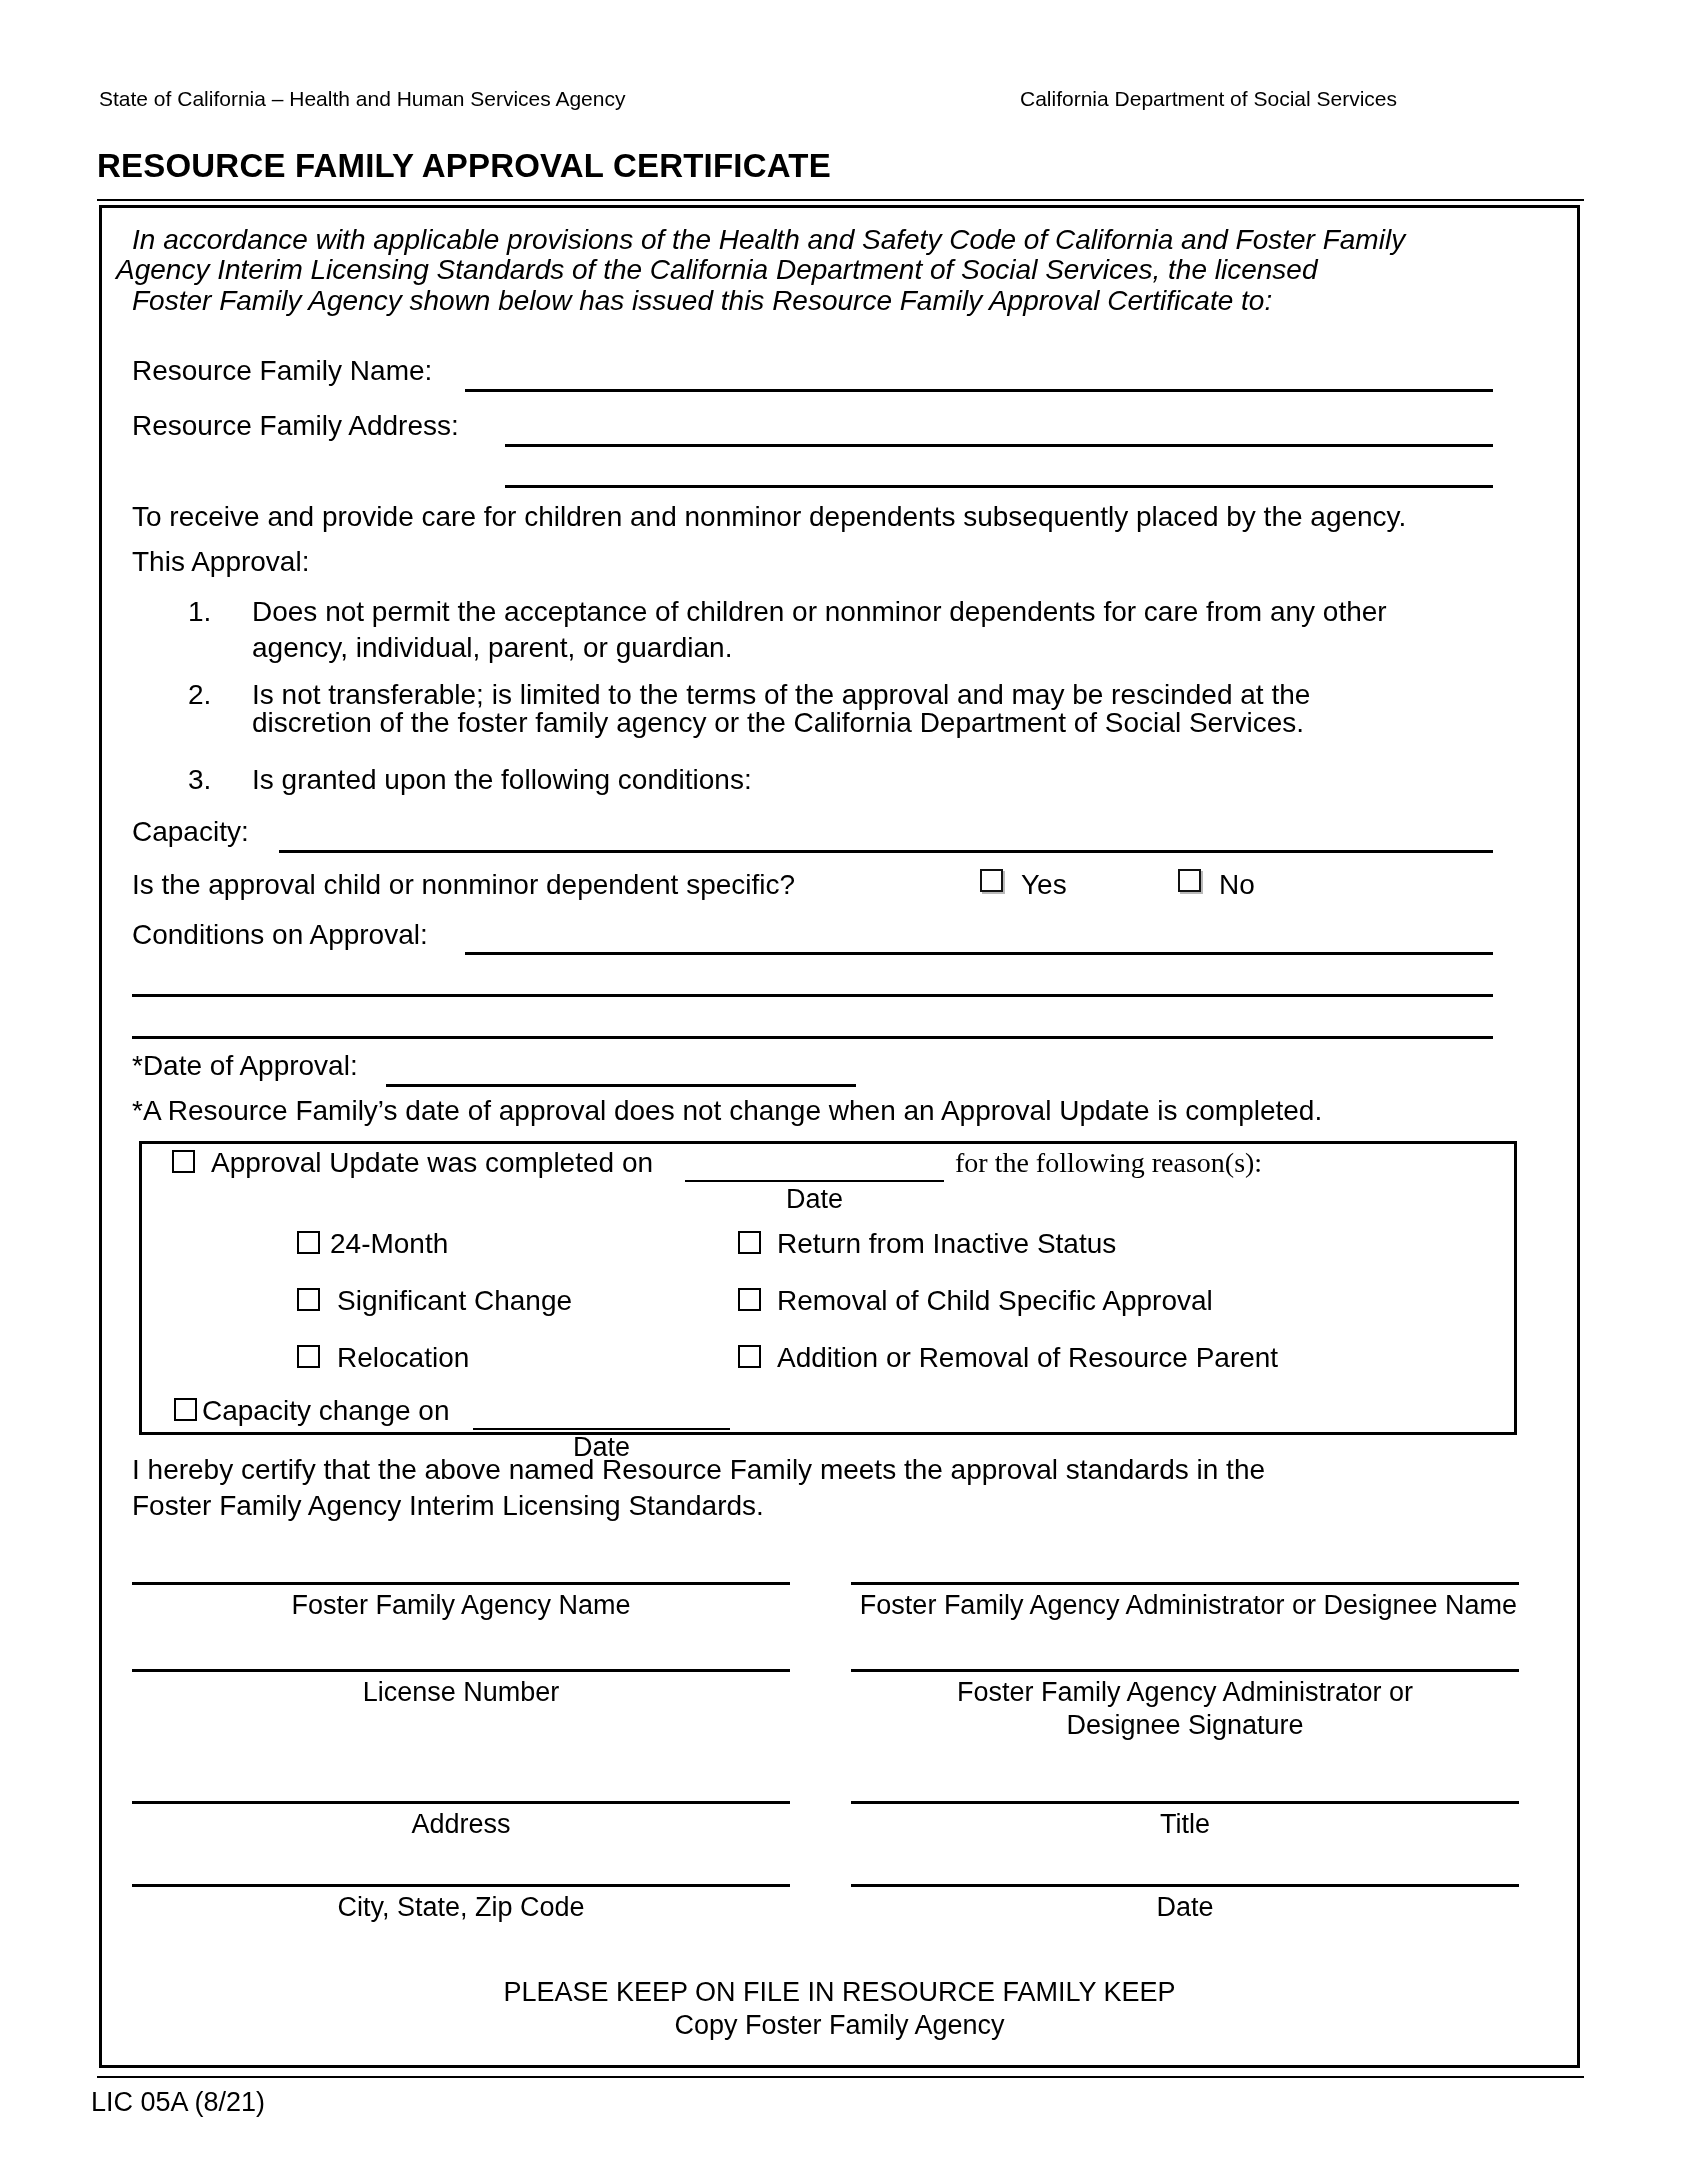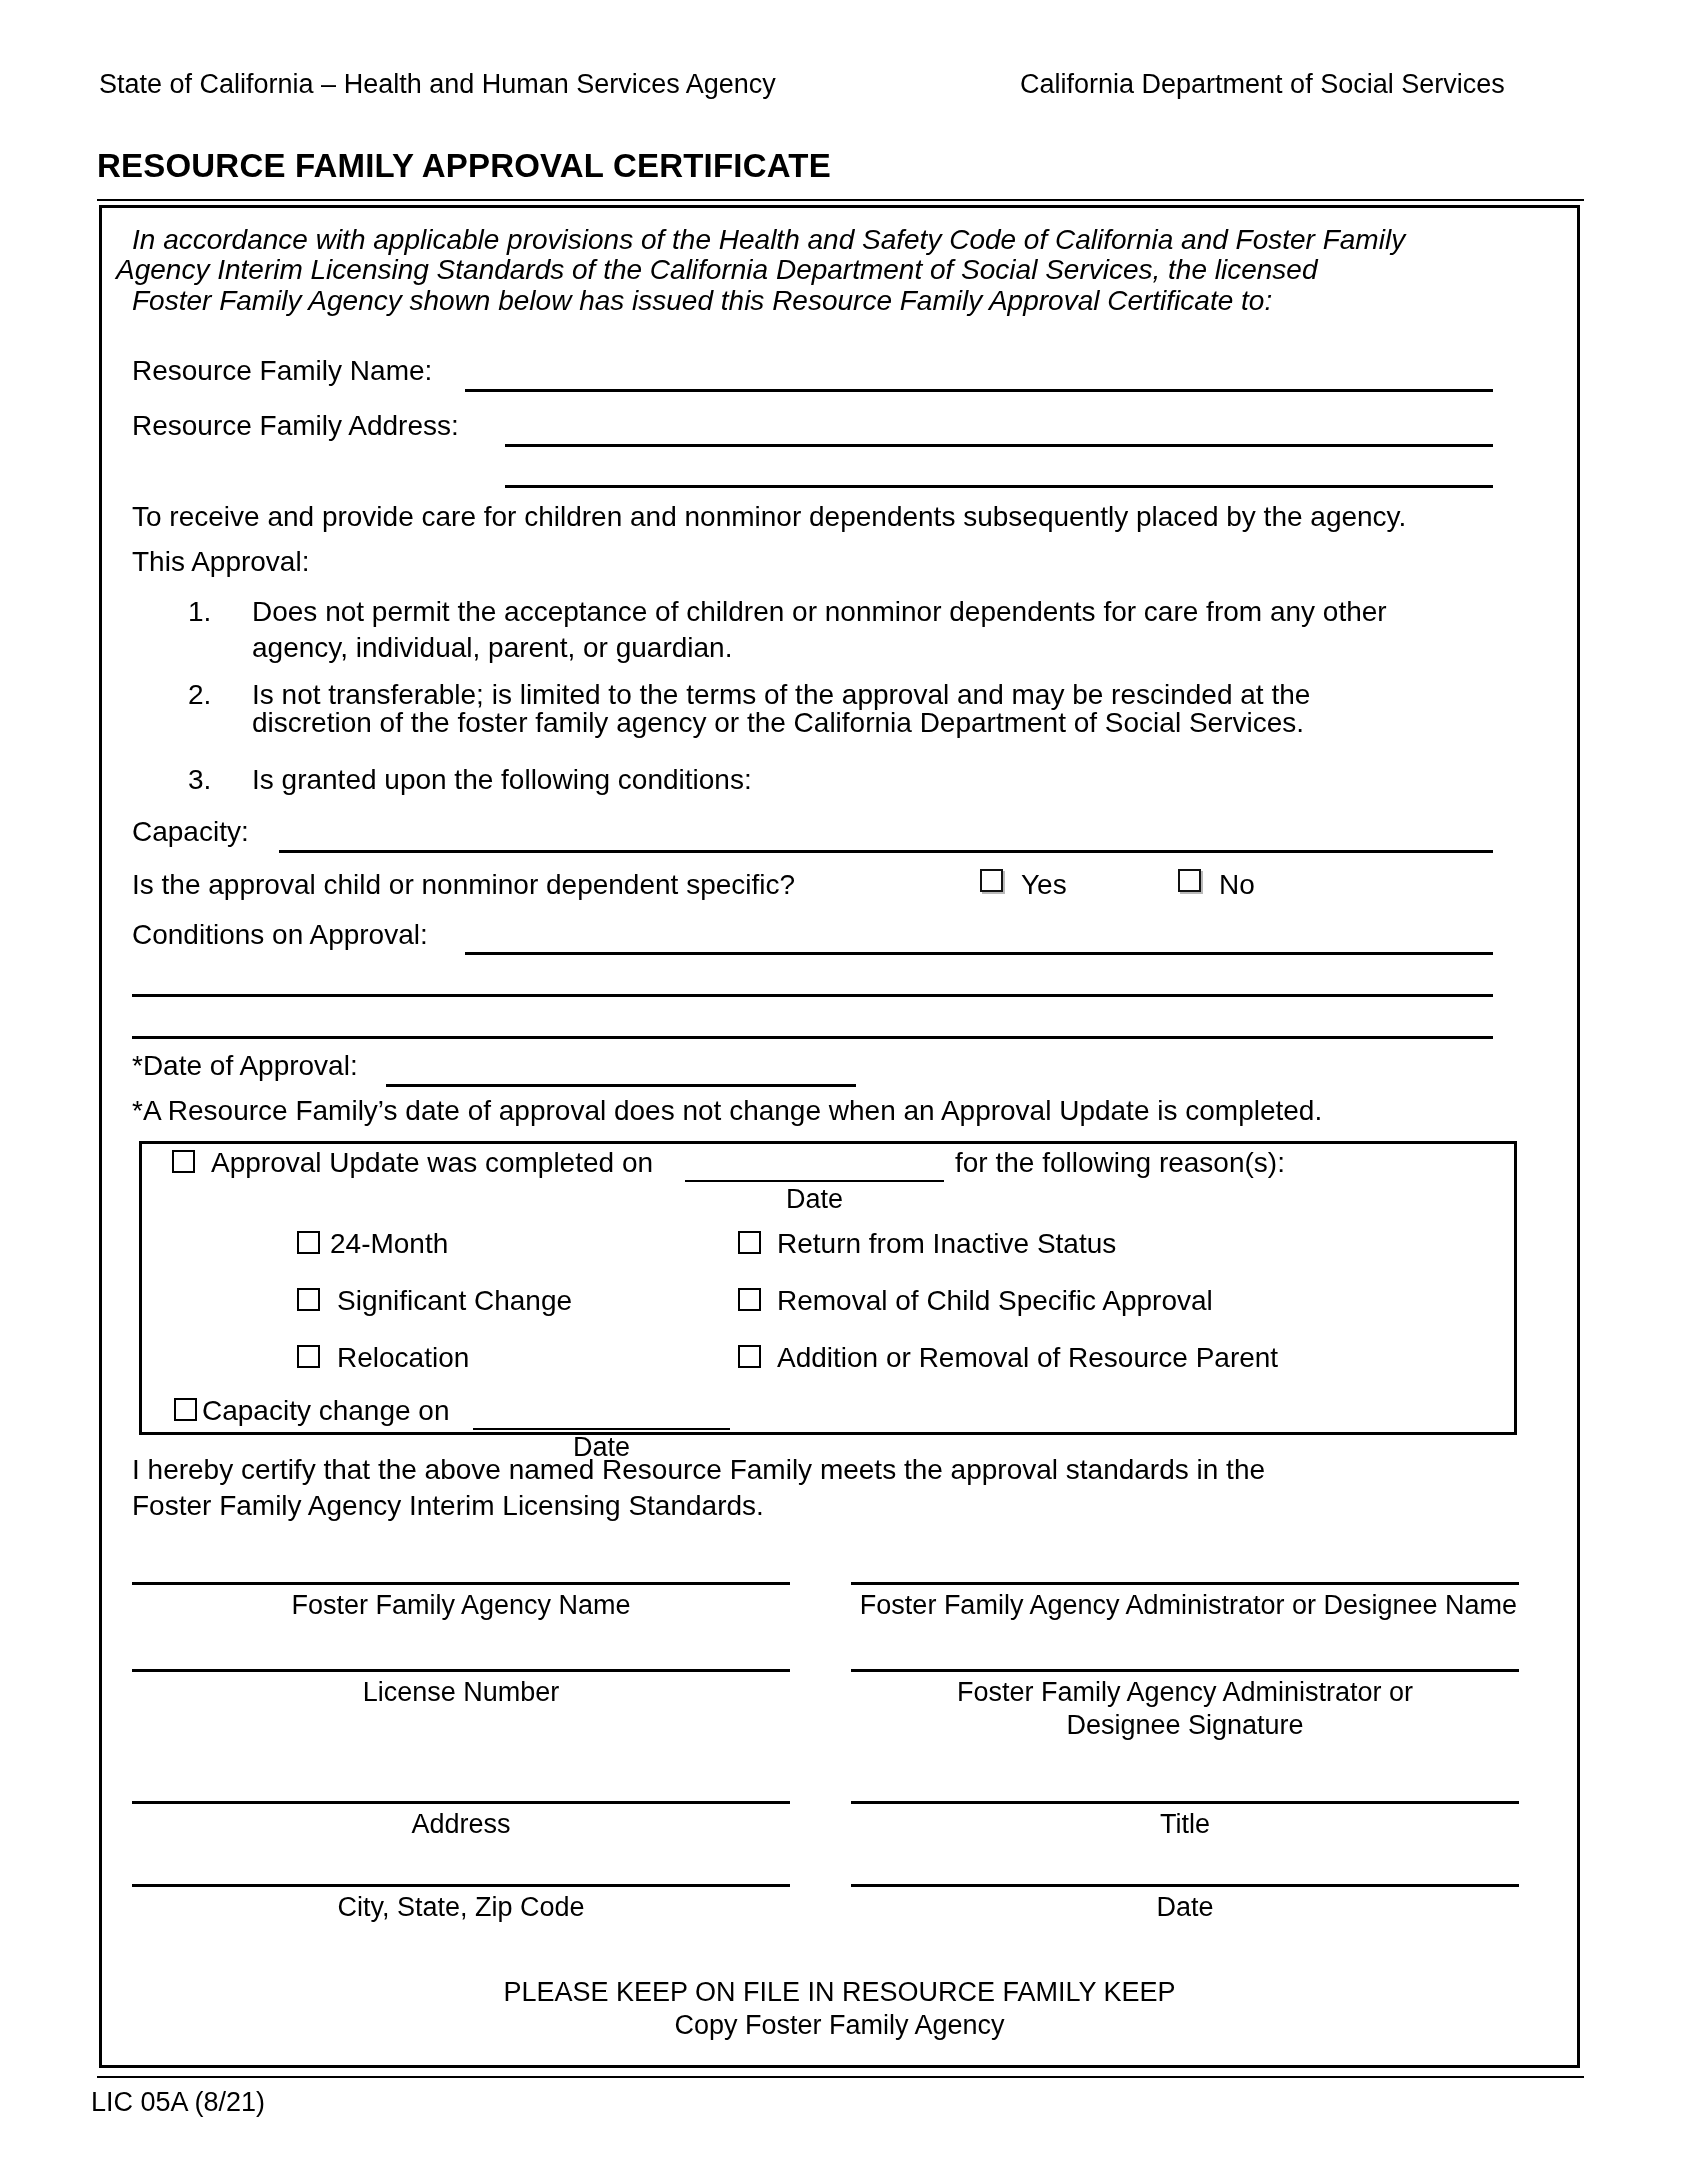--- a/index.html
+++ b/index.html
@@ -20,22 +20,22 @@
     position: absolute;
     left: 0; top: 0;
     width: 1683px;
     height: 2178px;
     overflow: hidden;
   }
 
   
   .hdr {
     position: absolute;
-    top: 70px;
-    font-size: 27px;
+    top: 87px;
+    font-size: 21px;
     line-height: 1.1;
     white-space: nowrap;
   }
   .hdr-left  { left: 99px; }
   .hdr-right { left: 1020px; }
 
   .form-title {
     position: absolute;
     left: 97px;
     top: 147px;
@@ -209,21 +209,21 @@
   <div class="rule" style="left:386px; top:1084px; width:470px;"></div>
 
   <div class="t" style="left:132px; top:1093px;">*A Resource Family’s date of approval does not change when an Approval Update is completed.</div>
 
   <div class="innerbox"></div>
 
   <div class="cb" style="left:172px; top:1150px;"></div>
   <div class="t" style="left:211px; top:1145px;">Approval Update was completed on</div>
   <div class="t" style="left:693px; top:1145px;"></div>
   <div class="rule thin" style="left:685px; top:1180px; width:259px;"></div>
-  <div class="t" style="left:955px; top:1145px;">for the following reason(s):</div>
+  <div class="t" style="left:955px; top:1145px;font-family:Liberation Serif, serif;">for the following reason(s):</div>
   <div class="center-line" style="left:685px; top:1182px; width:259px;">Date</div>
 
   <div class="cb" style="left:297px; top:1231px;"></div>
   <div class="t" style="left:330px; top:1226px;">24-Month</div>
 
   <div class="cb" style="left:297px; top:1288px;"></div>
   <div class="t" style="left:337px; top:1283px;">Significant Change</div>
 
   <div class="cb" style="left:297px; top:1345px;"></div>
   <div class="t" style="left:337px; top:1340px;">Relocation</div>

